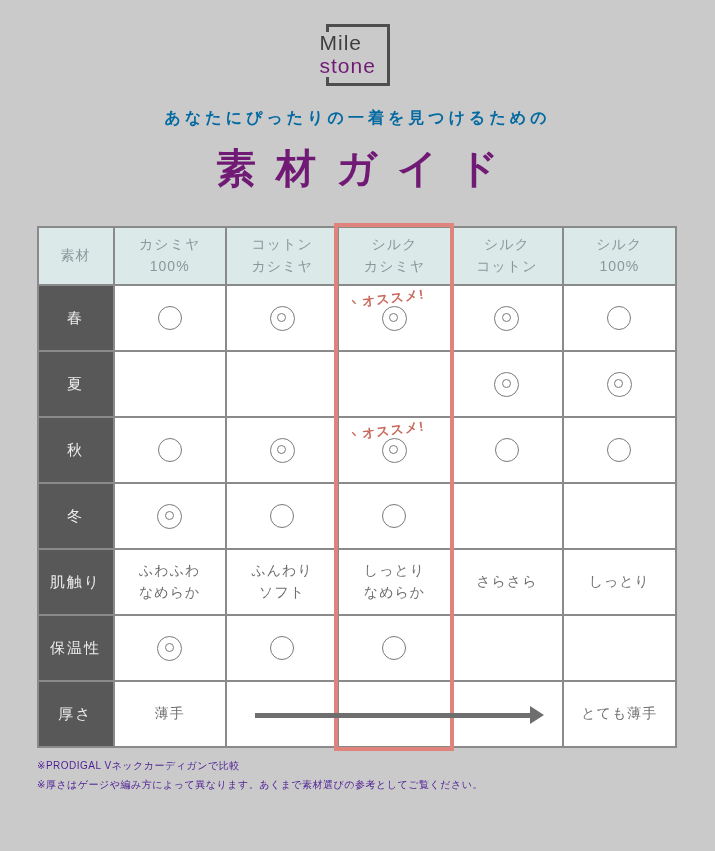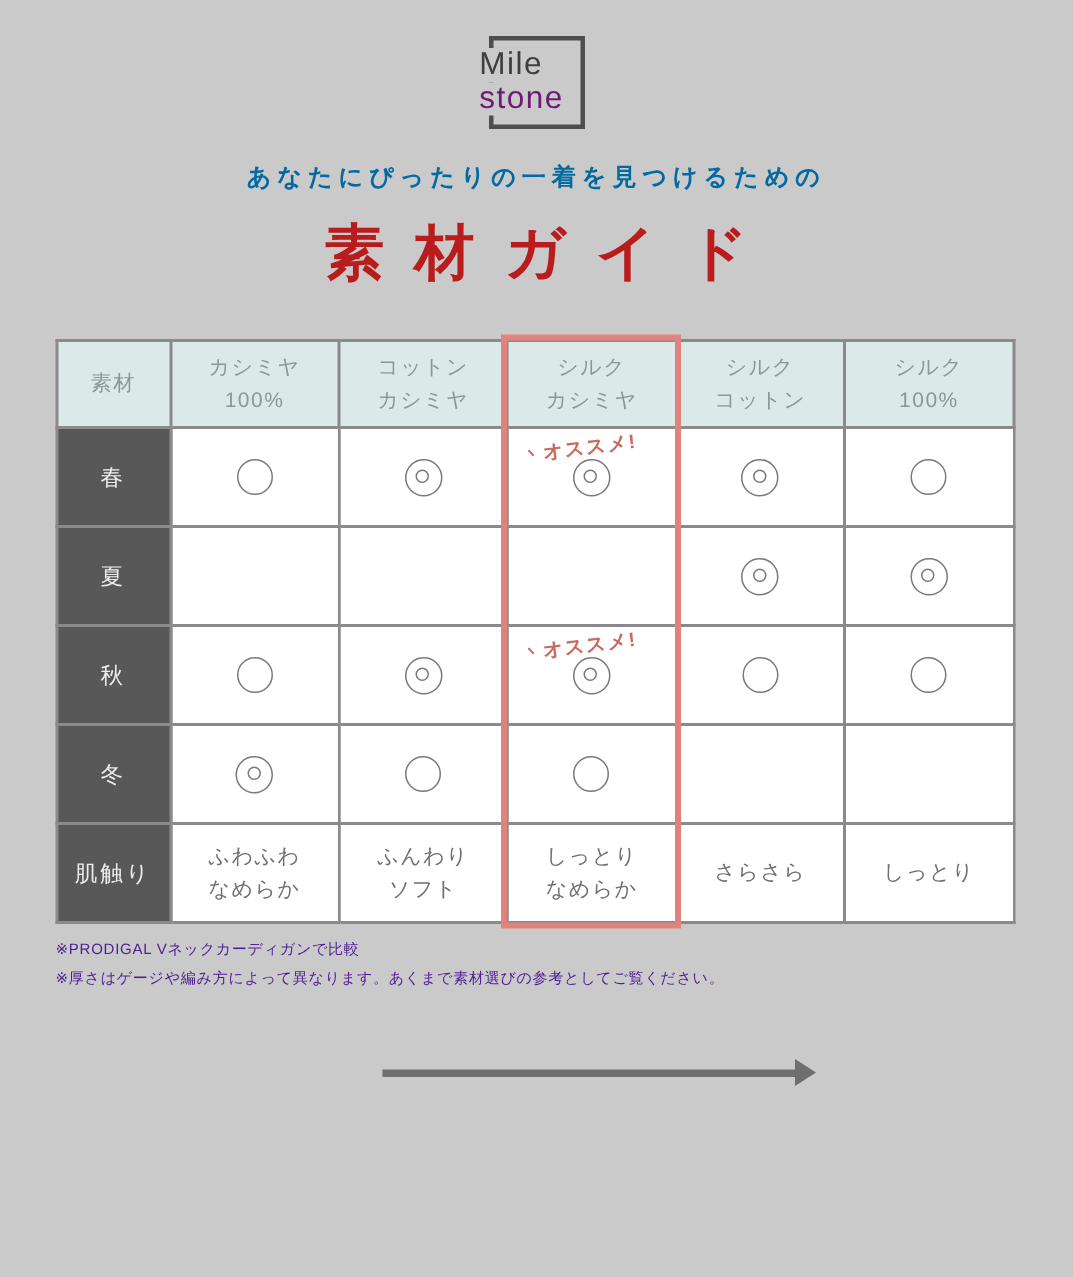--- a/index.html
+++ b/index.html
@@ -12,21 +12,21 @@
   }
   
   .logo-wrap{position:relative;width:64px;height:62px;margin:24px auto 0;}
   .logo-frame{position:absolute;left:0;top:0;right:0;bottom:0;border:3px solid #4e4e4e;}
   .logo-text{position:absolute;left:-9px;top:8px;line-height:1.08;white-space:nowrap;}
   .logo-line{display:inline-block;background:#cacaca;padding:0 3px;}
   .logo-line.l1{font-weight:normal;font-size:21px;color:#3f3f3f;letter-spacing:1px;}
   .logo-line.l2{font-weight:400;font-size:21px;color:#701a75;letter-spacing:1px;}
   
   .subtitle{margin-top:22px;text-align:center;font-size:16px;font-weight:600;letter-spacing:4px;color:#0369a1;}
-  .main-title{margin-top:12px;text-align:center;font-size:40px;font-weight:600;letter-spacing:20px;padding-left:20px;color:#b91c1c;}
+  .main-title{margin-top:12px;text-align:center;font-size:40px;font-weight:600;letter-spacing:20px;padding-left:20px;color:#701a75;}
   
   .table-wrap{position:relative;width:642px;margin:30px auto 0;}
   table{border-collapse:collapse;table-layout:fixed;width:640px;}
   col.c-label{width:76px;}
   th,td{border:2px solid #8a8a8a;padding:0;text-align:center;vertical-align:middle;}
   thead tr{height:58px;}
   tbody tr{height:66px;}
   thead th{background:#dce9e9;color:#8b9799;font-size:14px;font-weight:400;line-height:1.55;letter-spacing:1px;}
   tbody th{background:#585858;color:#ececec;font-size:15px;font-weight:400;letter-spacing:2px;}
   td{background:#ffffff;color:#6f6f6f;font-size:14px;line-height:1.55;letter-spacing:1px;position:relative;}
@@ -115,20 +115,36 @@
           <td></td>
         </tr>
         <tr>
           <th>肌触り</th>
           <td>ふわふわ<br>なめらか</td>
           <td>ふんわり<br>ソフト</td>
           <td>しっとり<br>なめらか</td>
           <td>さらさら</td>
           <td>しっとり</td>
         </tr>
+        <tr>
+          <th>保温性</th>
+          <td><span class="sym double"></span></td>
+          <td><span class="sym circle"></span></td>
+          <td><span class="sym circle"></span></td>
+          <td></td>
+          <td></td>
+        </tr>
+        <tr>
+          <th>厚さ</th>
+          <td>薄手</td>
+          <td></td>
+          <td></td>
+          <td></td>
+          <td>とても薄手</td>
+        </tr>
       </tbody>
   </table>
   <div class="highlight-overlay" style="border-color: rgb(224, 131, 125);"></div>
   <div class="arrow-overlay" style="background: rgb(110, 110, 110);"></div>
 </div>
 
 <div class="footnotes">
   <p>※PRODIGAL Vネックカーディガンで比較</p>
   <p>※厚さはゲージや編み方によって異なります。あくまで素材選びの参考としてご覧ください。</p>
 </div>

